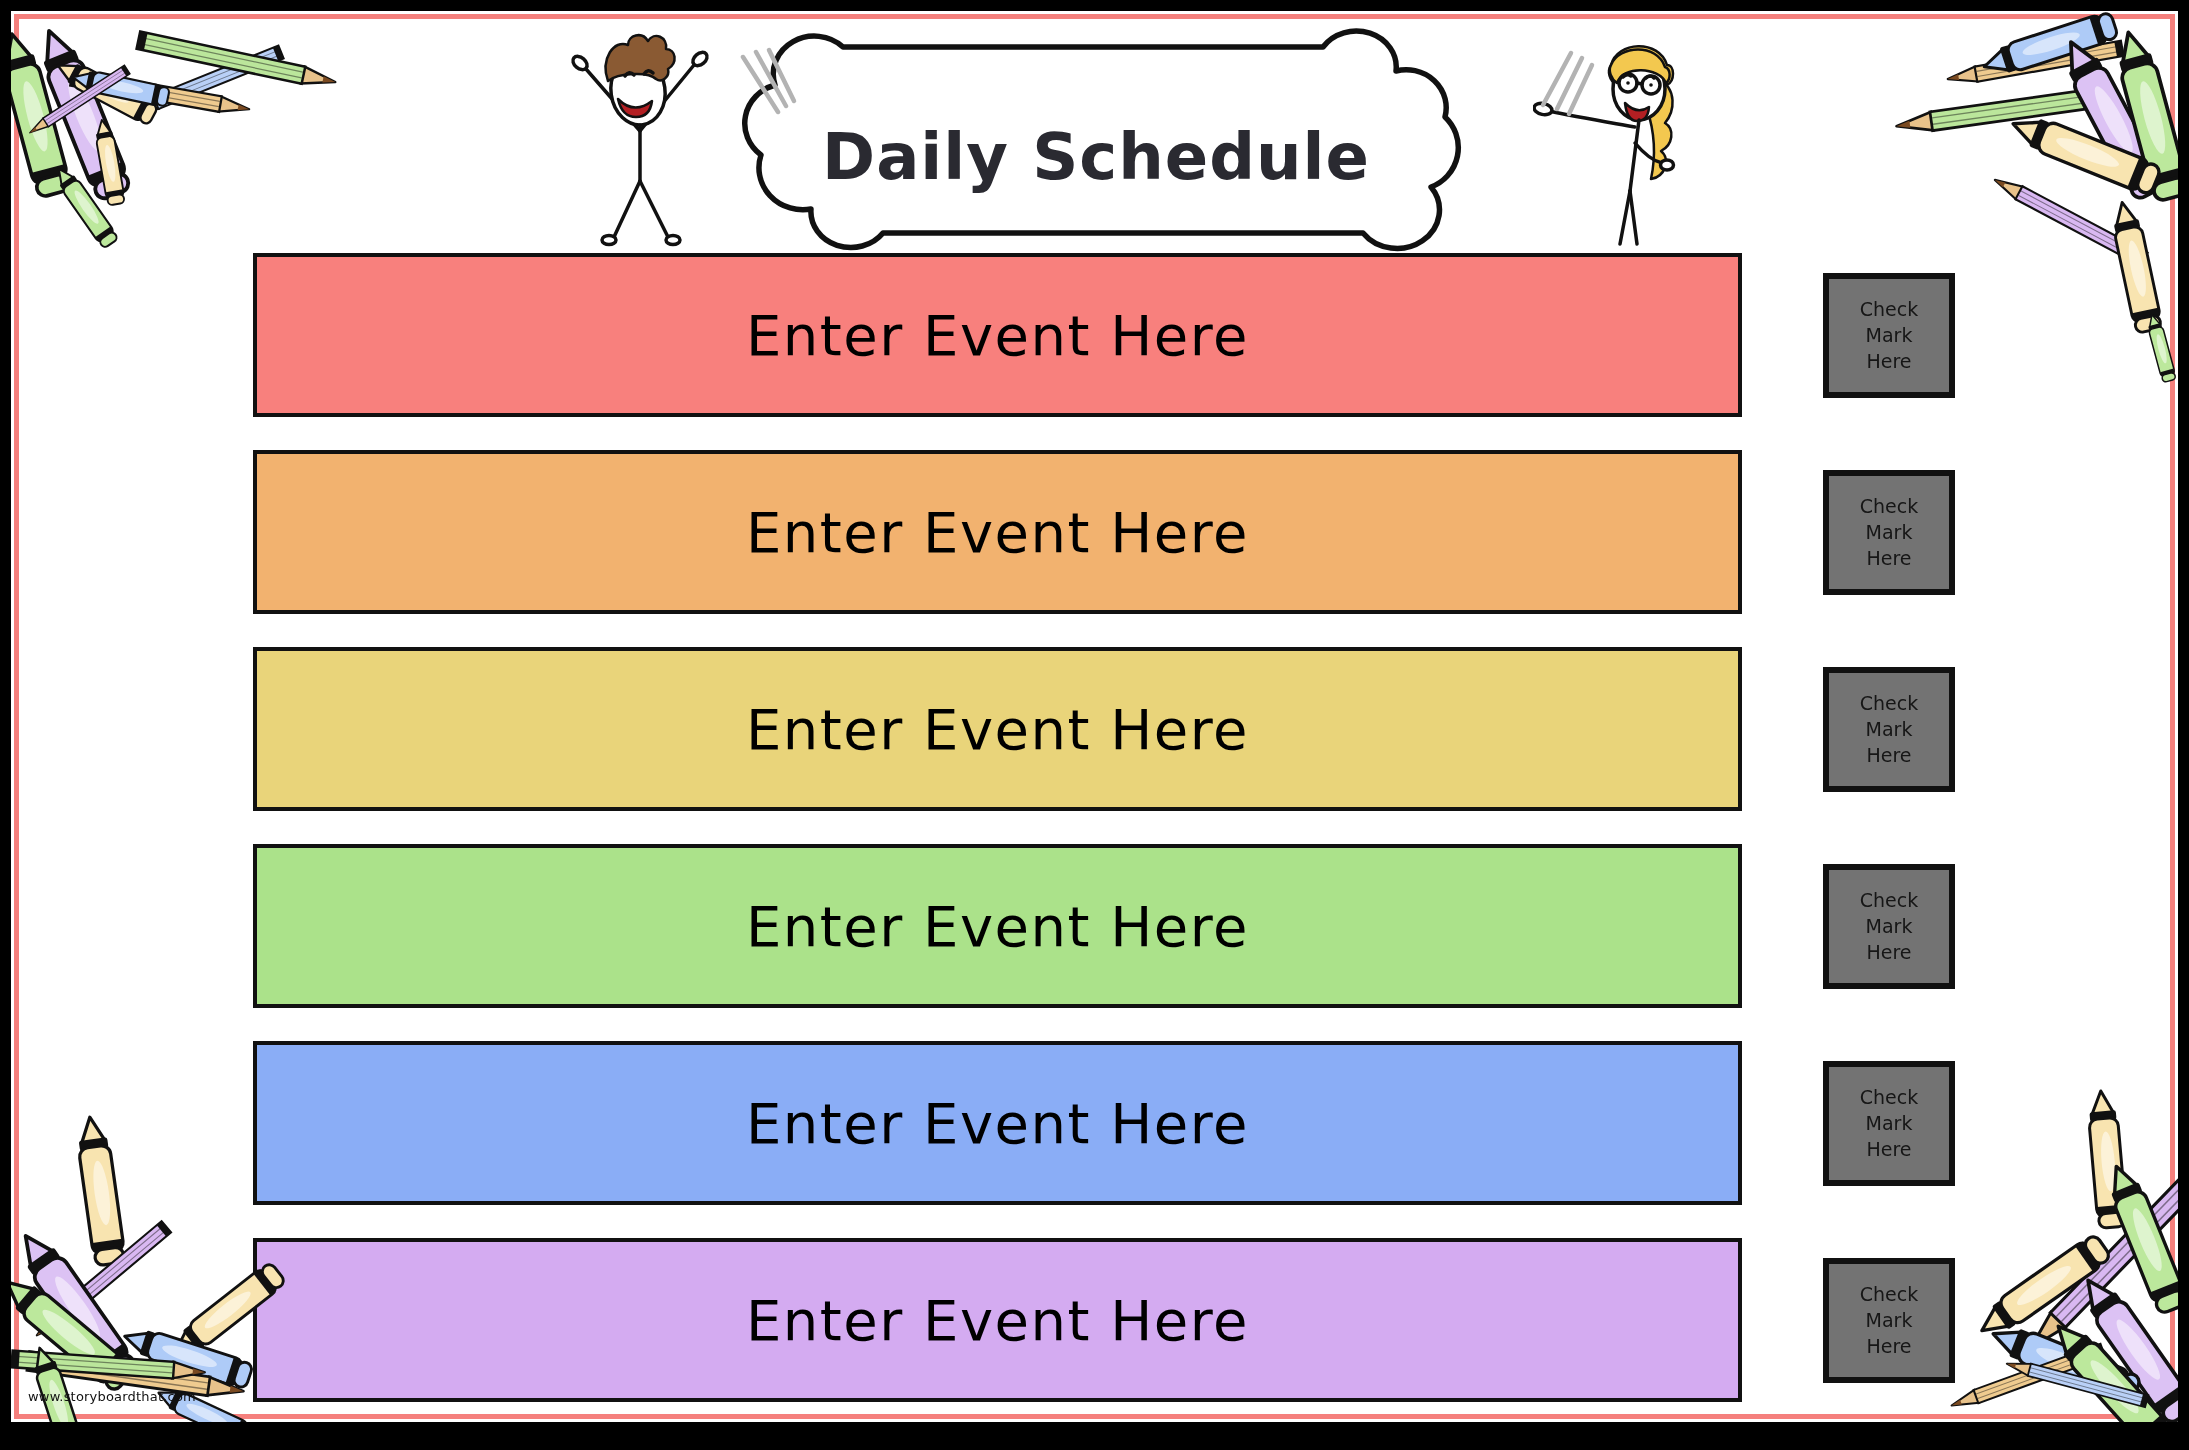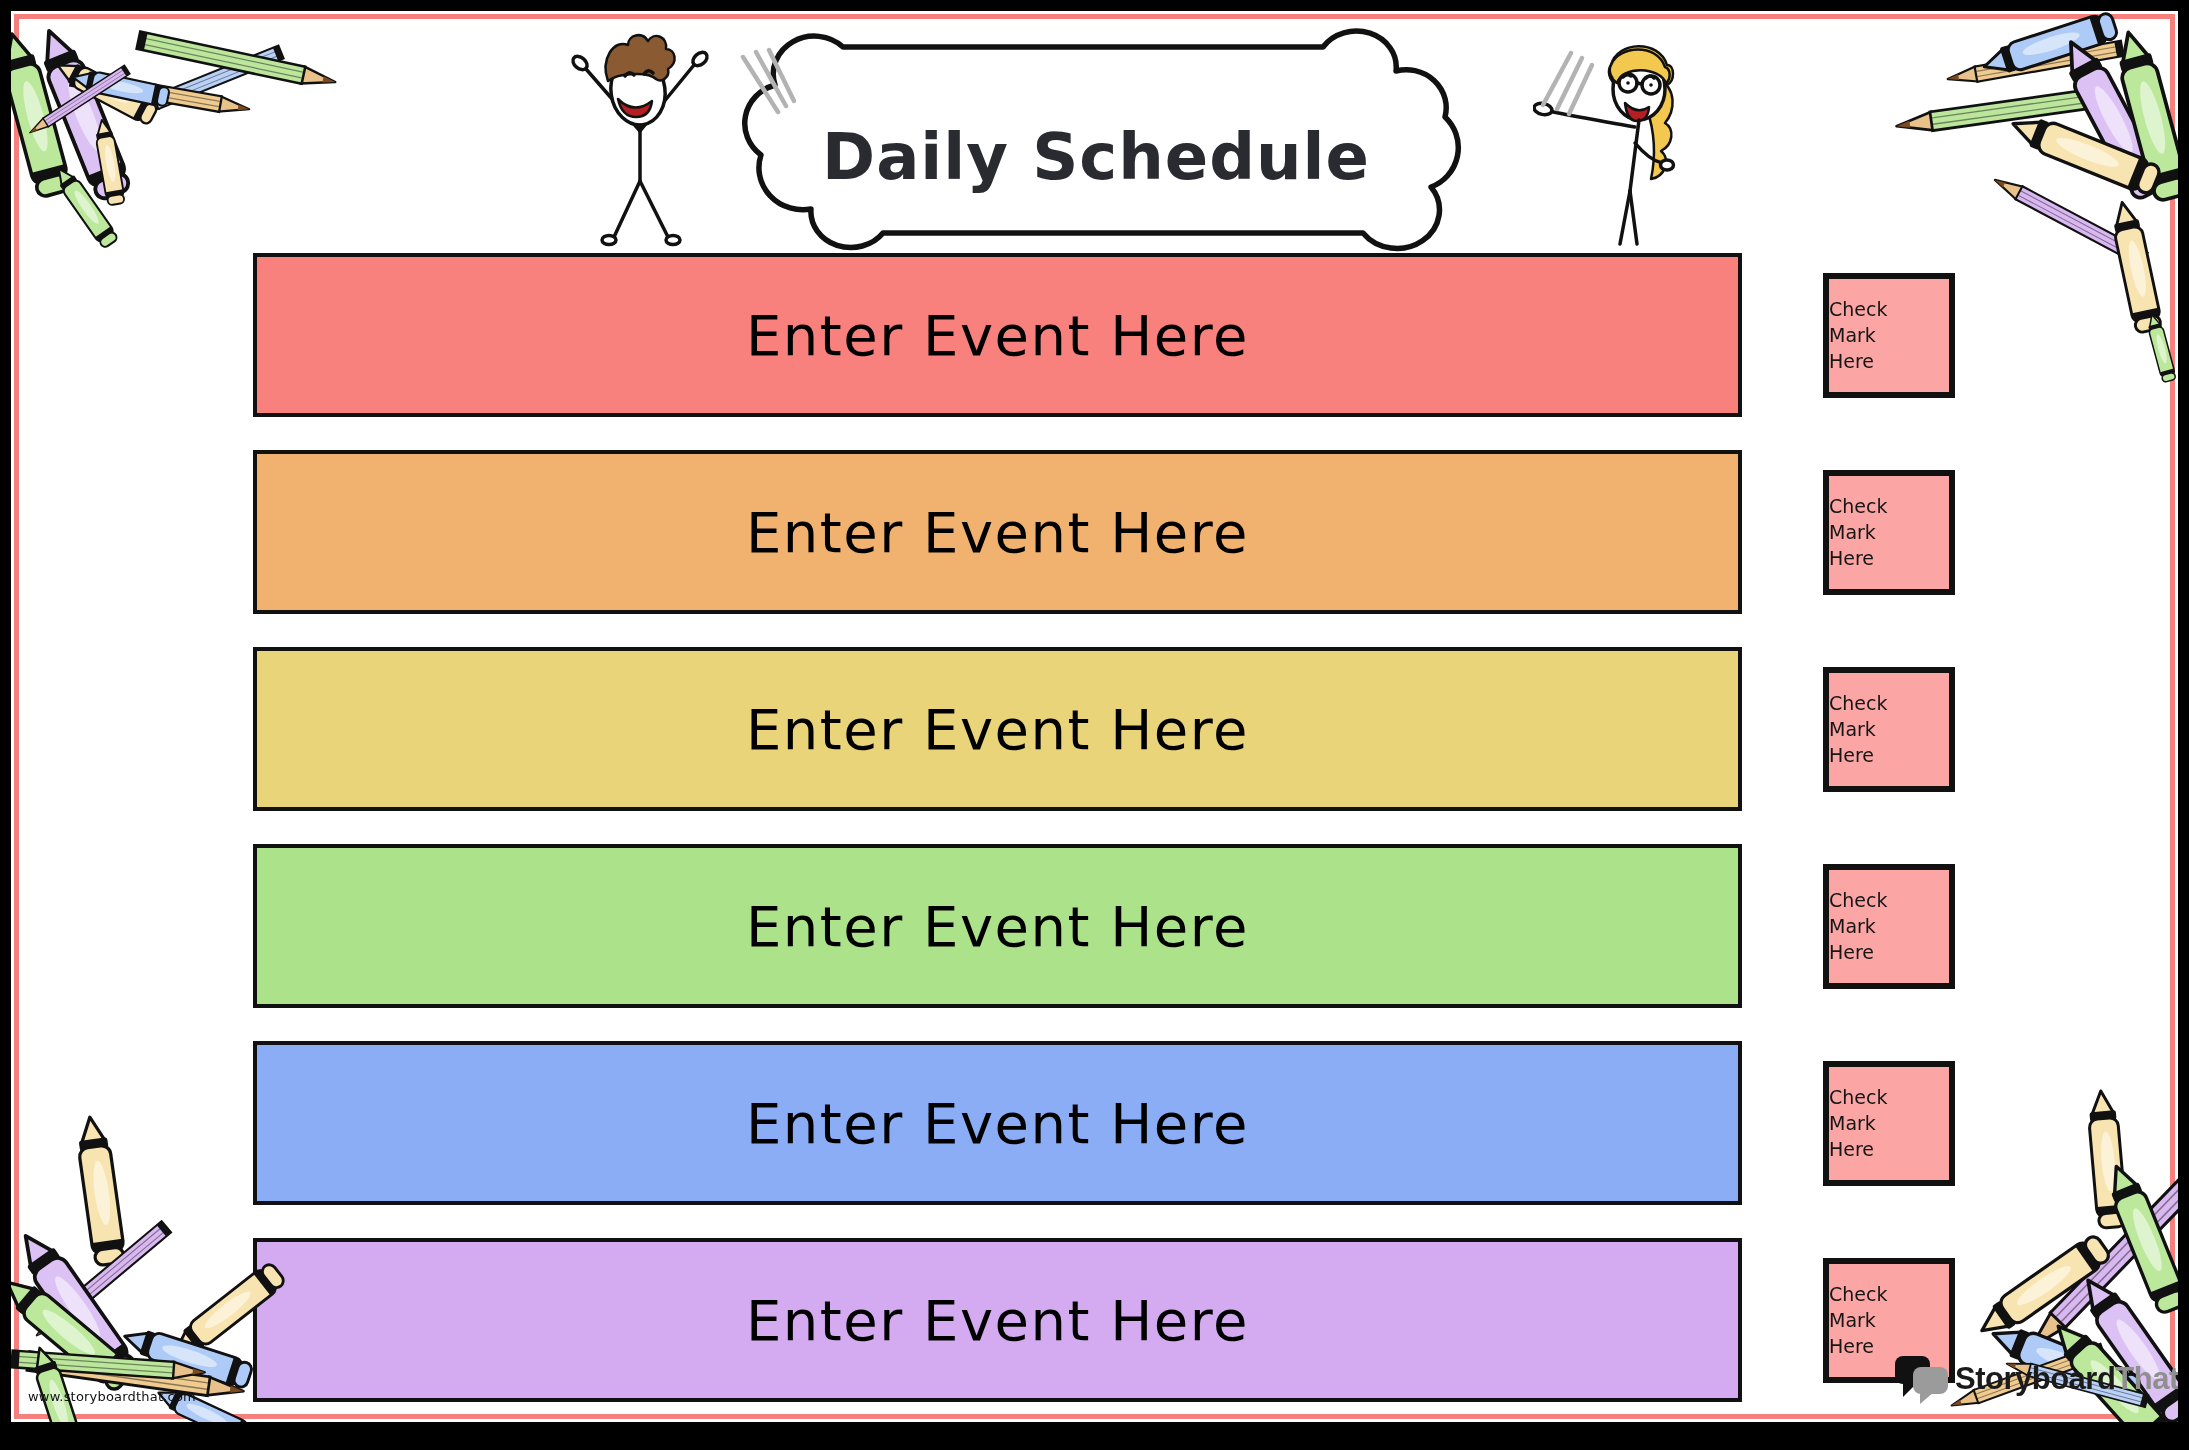--- a/index.html
+++ b/index.html
@@ -29,22 +29,22 @@
   .row{display:flex;align-items:center;height:164px;margin-bottom:33px;}
   .event-bar{
     width:1489px;height:164px;box-sizing:border-box;border:4px solid #111;
     display:flex;align-items:center;justify-content:center;flex:none;
   }
   .event-label{
     font-size:56px;font-weight:400;letter-spacing:1.5px;color:#000000;text-align:right;
   }
   .check-box{
     width:132px;height:125px;box-sizing:border-box;border:6px solid #111;flex:none;
-    margin-left:81px;background:#fca5a5;
-    display:flex;flex-direction:column;justify-content:center;
+    margin-left:81px;background:#737373;
+    display:flex;flex-direction:column;align-items:center;justify-content:center;
   }
   .check-line{font-size:19px;line-height:26px;font-weight:500;color:#161616;}
   
   .decor-svg{position:absolute;left:0;top:0;z-index:20;pointer-events:none;}
   
   .watermark{
     position:absolute;left:17px;top:1378px;z-index:35;
     font-size:13px;font-weight:400;color:#111;letter-spacing:0.2px;
   }
   .brand-logo{
@@ -261,23 +261,14 @@
       <use href="#crayon" color="#AECBF7" transform="translate(1985,1305) rotate(22) scale(1.35)"></use>
       <use href="#crayon" color="#F8E4B0" transform="translate(1958,1308) rotate(-35) scale(1.3)"></use>
       <use href="#pencil" color="#EFCB8F" transform="translate(1935,1388) rotate(-20) scale(1.0)"></use>
       <use href="#crayon" color="#BCE89C" transform="translate(2058,1300) rotate(48) scale(1.4)"></use>
       <use href="#pencil" color="#B9D0F7" transform="translate(1995,1345) rotate(15) scale(0.9)"></use>
     </g>
   </svg>
 
   <div class="watermark">www.storyboardthat.com</div>
 
-  <div class="brand-logo">
-    <svg width="58" height="54" viewBox="0 0 58 54">
-      <rect x="2" y="5" width="35" height="28" rx="8" fill="#111"></rect>
-      <polygon points="10,30 10,46 25,31" fill="#111"></polygon>
-      <rect x="20" y="16" width="35" height="27" rx="8" fill="#9b9b9b"></rect>
-      <polygon points="27,41 27,53 41,41" fill="#9b9b9b"></polygon>
-    </svg>
-    <div class="brand-text"><span class="brand-primary">Storyboard</span><span class="brand-secondary">That</span></div>
-  </div>
 
 </div>
 
 </body></html>

